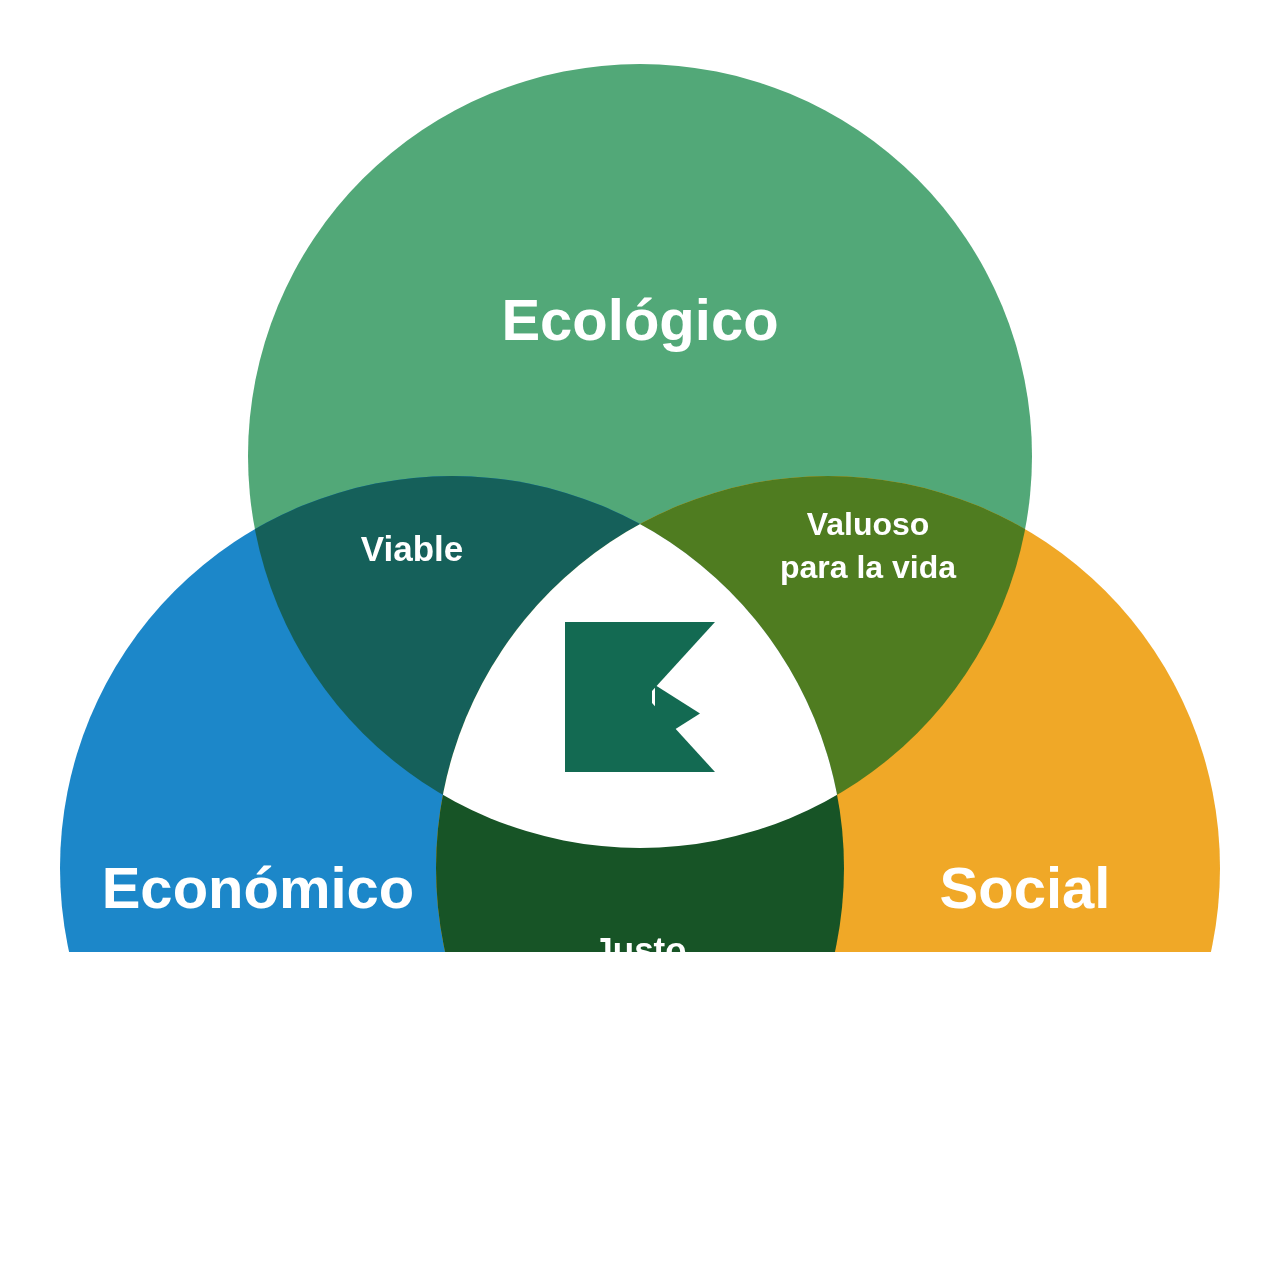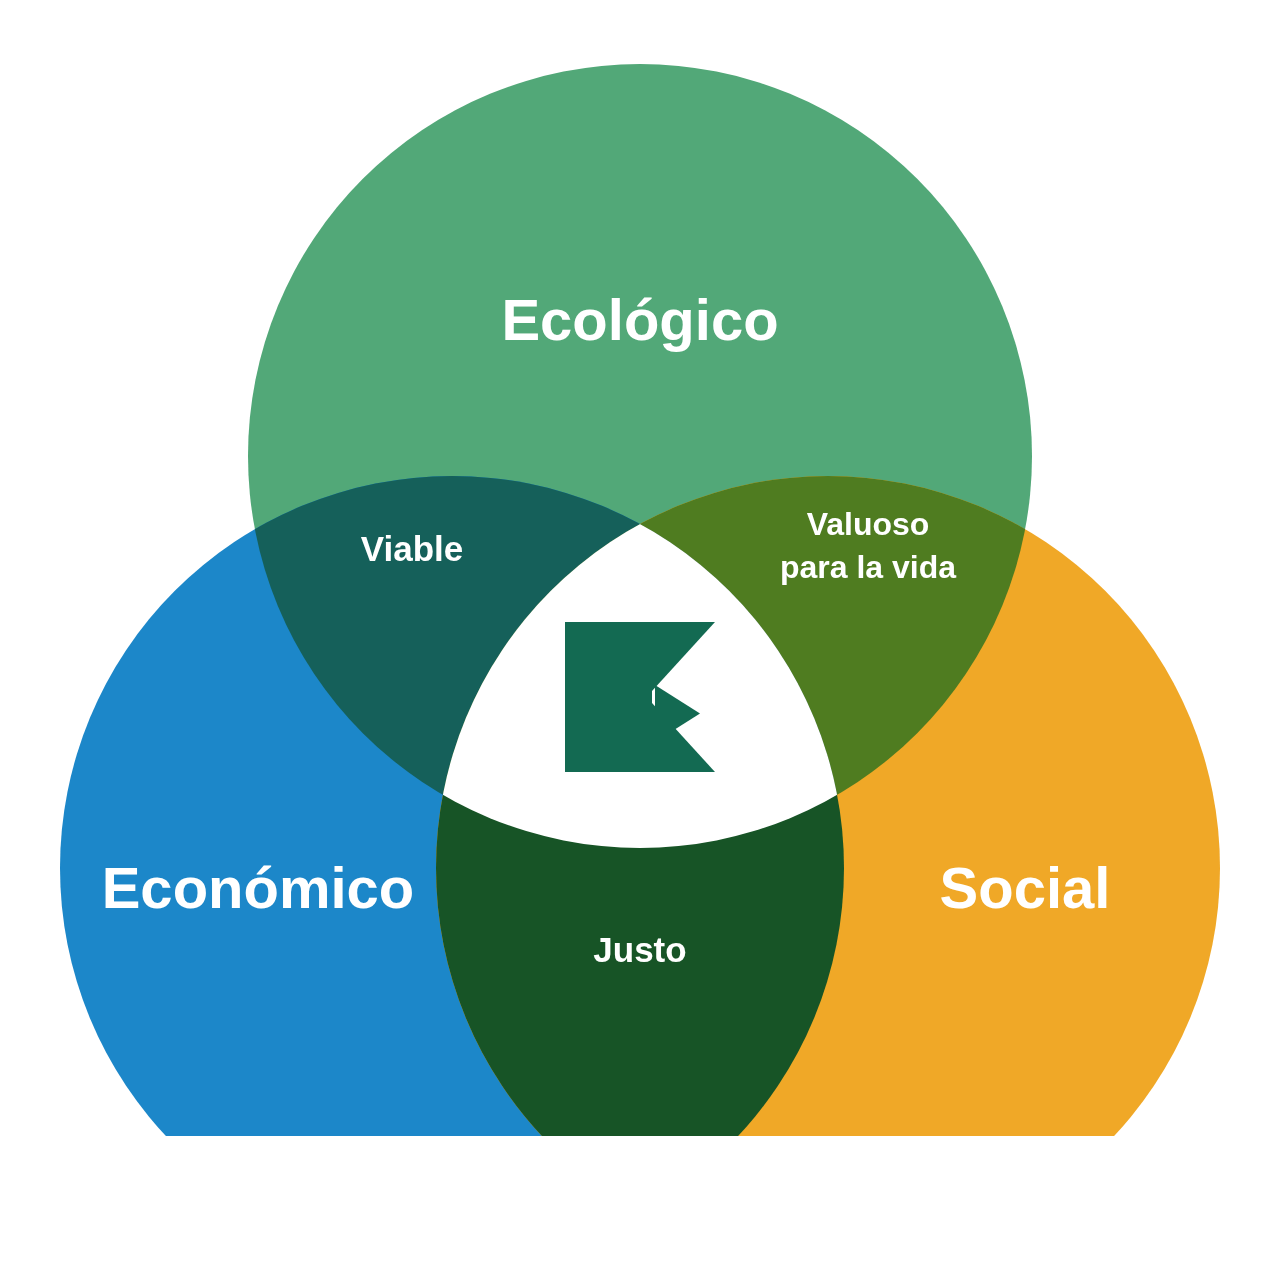--- a/index.html
+++ b/index.html
@@ -2,21 +2,21 @@
 <html><head>
 <meta charset="utf-8">
 <style>
   html, body {
     margin: 0;
     padding: 0;
     background: #ffffff;
   }
   .stage {
     width: 1280px;
-    height: 1136px;
+    height: 952px;
     position: relative;
     background: #ffffff;
     font-family: "Liberation Sans", sans-serif;
     overflow: hidden;
   }
   svg { display: block; }
   text {
     font-family: "Liberation Sans", "DejaVu Sans", sans-serif;
     fill: #ffffff;
   }

